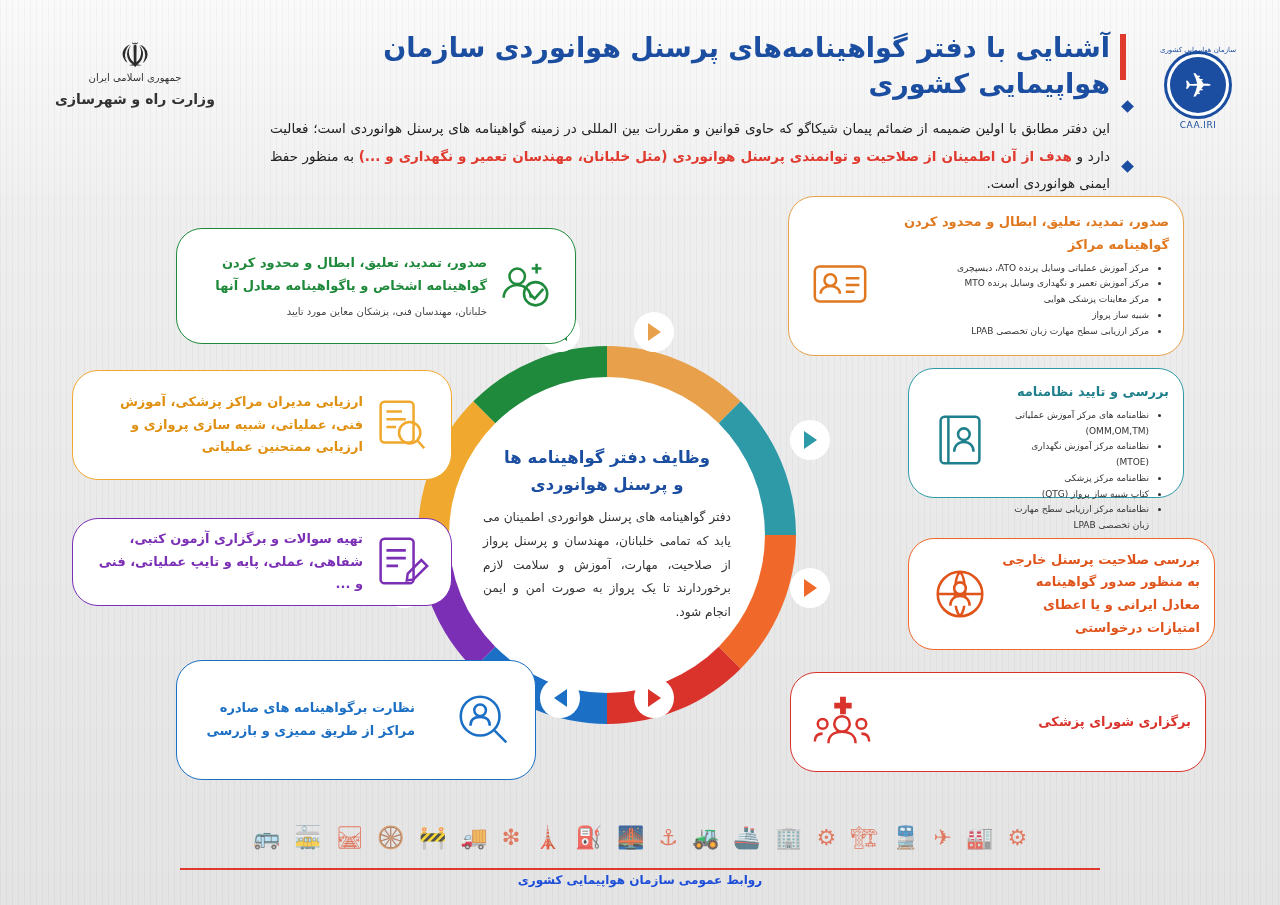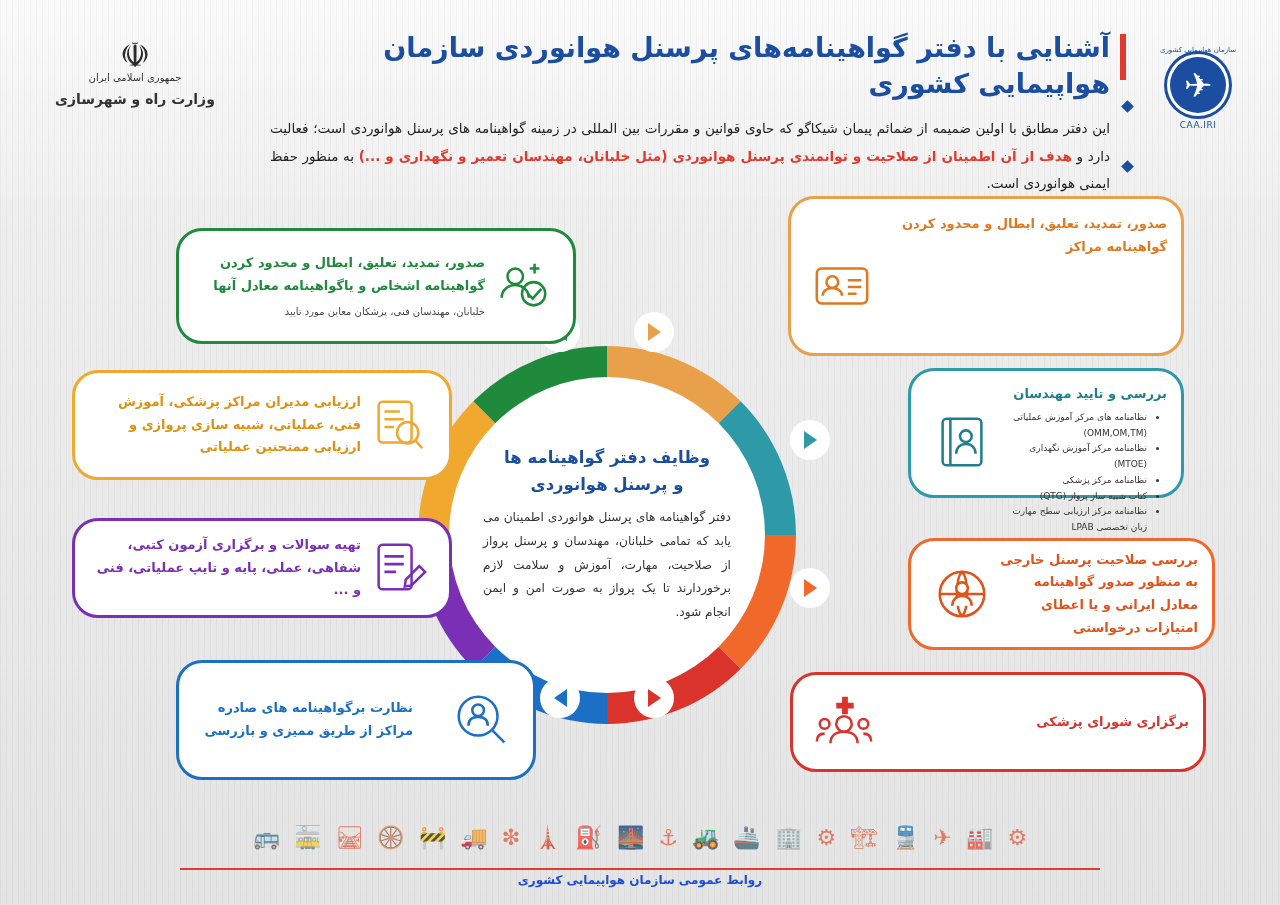--- a/index.html
+++ b/index.html
@@ -53,21 +53,21 @@
 
   
   .chev { position:absolute; width:40px; height:40px; border-radius:50%; background:#fff;
           display:flex; align-items:center; justify-content:center; font-size:15px; color:#fff; }
   .chev span { display:block; width:0; height:0; }
   .chev.left span { border-top:9px solid transparent; border-bottom:9px solid transparent; border-right:13px solid currentColor; }
   .chev.right span { border-top:9px solid transparent; border-bottom:9px solid transparent; border-left:13px solid currentColor; }
 
   
   .card { position:absolute; border-radius:26px; background:#fff; display:flex; align-items:center;
-          border:3px solid #4d7c0f; padding:10px 14px; }
+          border:1px solid #4d7c0f; padding:10px 14px; }
   .card .txt { flex:1; text-align:right; direction:rtl; }
   .card .ttl { font-weight:bold; font-size:13px; line-height:1.75; }
   .card .sub { font-size:10px; color:#444; margin-top:5px; line-height:1.7; }
   .card ul { margin:4px 6px 0 0; padding:0 14px 0 0; list-style:disc; }
   .card ul li { font-size:9px; line-height:1.75; color:#333; }
   .ico { width:74px; height:74px; flex:none; display:flex; align-items:center; justify-content:center; }
   .ico svg { width:62px; height:62px; }
 
   .footer-icons { position:absolute; left:0; top:815px; width:1280px; height:44px;
       display:flex; align-items:center; justify-content:center; gap:14px; color:#e05a3a; opacity:.75; }
@@ -163,20 +163,27 @@
   </div>
   <div class="txt">
     <div class="ttl" style="color:#1f8a3c;">صدور، تمدید، تعلیق، ابطال  و محدود کردن گواهینامه اشخاص  و یاگواهینامه معادل آنها</div>
     <div class="sub">خلبانان، مهندسان فنی، پزشکان معاین مورد تایید</div>
   </div>
 </div>
 
 <div class="card" style="left:788px; top:196px; width:396px; height:160px; border-color:#e8a04a; align-items:flex-start; padding-top:14px;">
   <div class="txt">
     <div class="ttl" style="color:#e07820;">صدور، تمدید، تعلیق، ابطال و محدود کردن گواهینامه مراکز</div>
+    <ul>
+      <li>مرکز آموزش عملیاتی وسایل پرنده ATO، دیسپچری</li>
+      <li>مرکز آموزش تعمیر و نگهداری وسایل پرنده MTO</li>
+      <li>مرکز معاینات پزشکی هوایی</li>
+      <li>شبیه ساز پرواز</li>
+      <li>مرکز ارزیابی سطح مهارت زبان تخصصی LPAB</li>
+    </ul>
   </div>
   <div class="ico" style="margin-top:36px;">
     <svg viewBox="0 0 64 64" fill="none" stroke="#e07820" stroke-width="2.6">
       <rect x="6" y="14" width="52" height="36" rx="5"></rect>
       <circle cx="22" cy="28" r="6"></circle>
         <path d="M12 42c0-5 5-8 10-8s10 3 10 8"></path>
       <path d="M38 26h14M38 33h14M38 40h9"></path>
     </svg>
   </div>
 </div>
@@ -190,40 +197,40 @@
         <path d="M50 48l7 8"></path>
     </svg>
   </div>
   <div class="txt">
     <div class="ttl" style="color:#e09010;">ارزیابی  مدیران  مراکز  پزشکی، آموزش فنی، عملیاتی، شبیه سازی پروازی و ارزیابی ممتحنین عملیاتی</div>
   </div>
 </div>
 
 <div class="card" style="left:908px; top:368px; width:276px; height:130px; border-color:#2e9aa8; align-items:flex-start; padding-top:12px;">
   <div class="txt">
-    <div class="ttl" style="color:#1f7f8c;">بررسی و تایید مهندسان</div>
+    <div class="ttl" style="color:#1f7f8c;">بررسی و تایید نظامنامه</div>
     <ul>
       <li>نظامنامه های مرکز آموزش عملیاتی (OMM,OM,TM)</li>
       <li>نظامنامه مرکز آموزش نگهداری (MTOE)</li>
       <li>نظامنامه مرکز پزشکی</li>
       <li>کتاب شبیه ساز پرواز (QTG)</li>
       <li>نظامنامه مرکز ارزیابی سطح مهارت زبان تخصصی LPAB</li>
     </ul>
   </div>
   <div class="ico" style="margin-top:22px;">
     <svg viewBox="0 0 64 64" fill="none" stroke="#1f7f8c" stroke-width="2.6">
       <rect x="12" y="8" width="40" height="48" rx="4"></rect>
       <path d="M20 8v48"></path>
       <circle cx="36" cy="26" r="6"></circle>
         <path d="M26 44c0-6 4-10 10-10s10 4 10 10"></path>
     </svg>
   </div>
 </div>
 
-<div class="card" style="left:72px; top:518px; width:380px; height:100px; border-color:#7b2fb5;">
+<div class="card" style="left:72px; top:518px; width:380px; height:88px; border-color:#7b2fb5;">
   <div class="ico">
     <svg viewBox="0 0 64 64" fill="none" stroke="#7b2fb5" stroke-width="2.6">
       <rect x="12" y="8" width="34" height="46" rx="4"></rect>
       <path d="M18 20h20M18 28h20M18 36h12"></path>
       <path d="M40 44l14-14 6 6-14 14-7 1z"></path>
     </svg>
   </div>
   <div class="txt">
     <div class="ttl" style="color:#7b2fb5;">تهیه سوالات و برگزاری آزمون کتبی، شفاهی، عملی، پایه و تایپ  عملیاتی، فنی و ...</div>
   </div>

